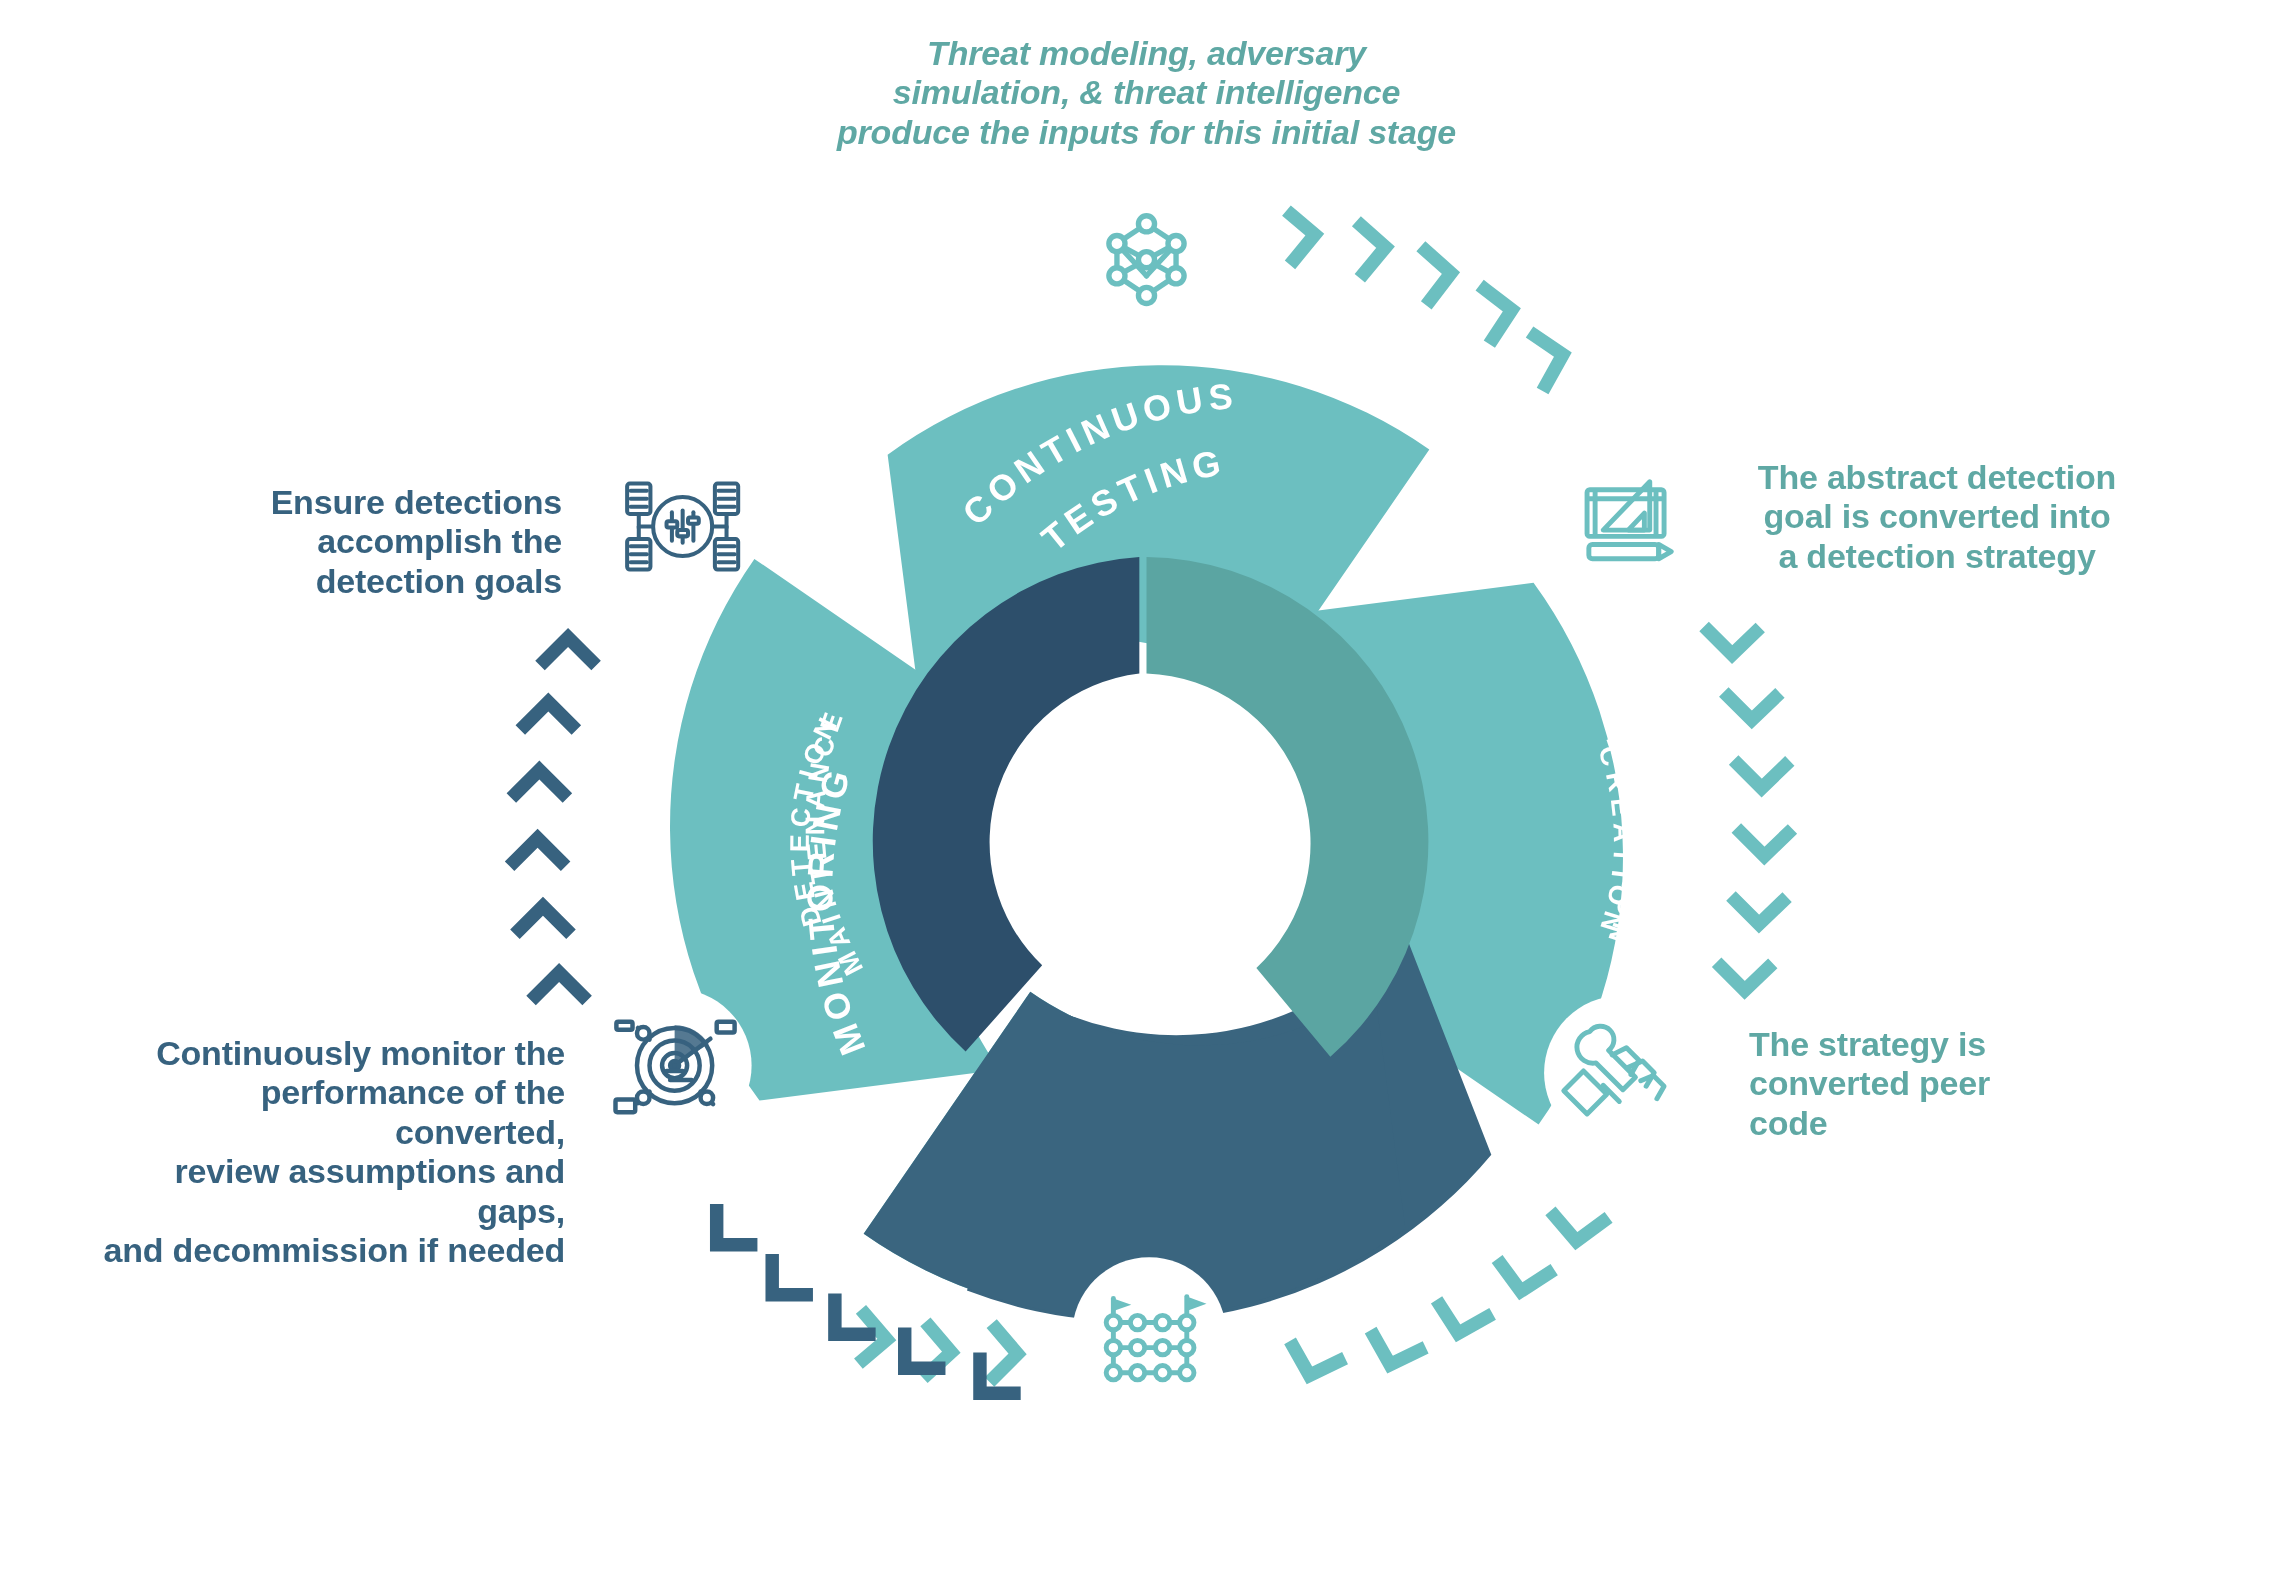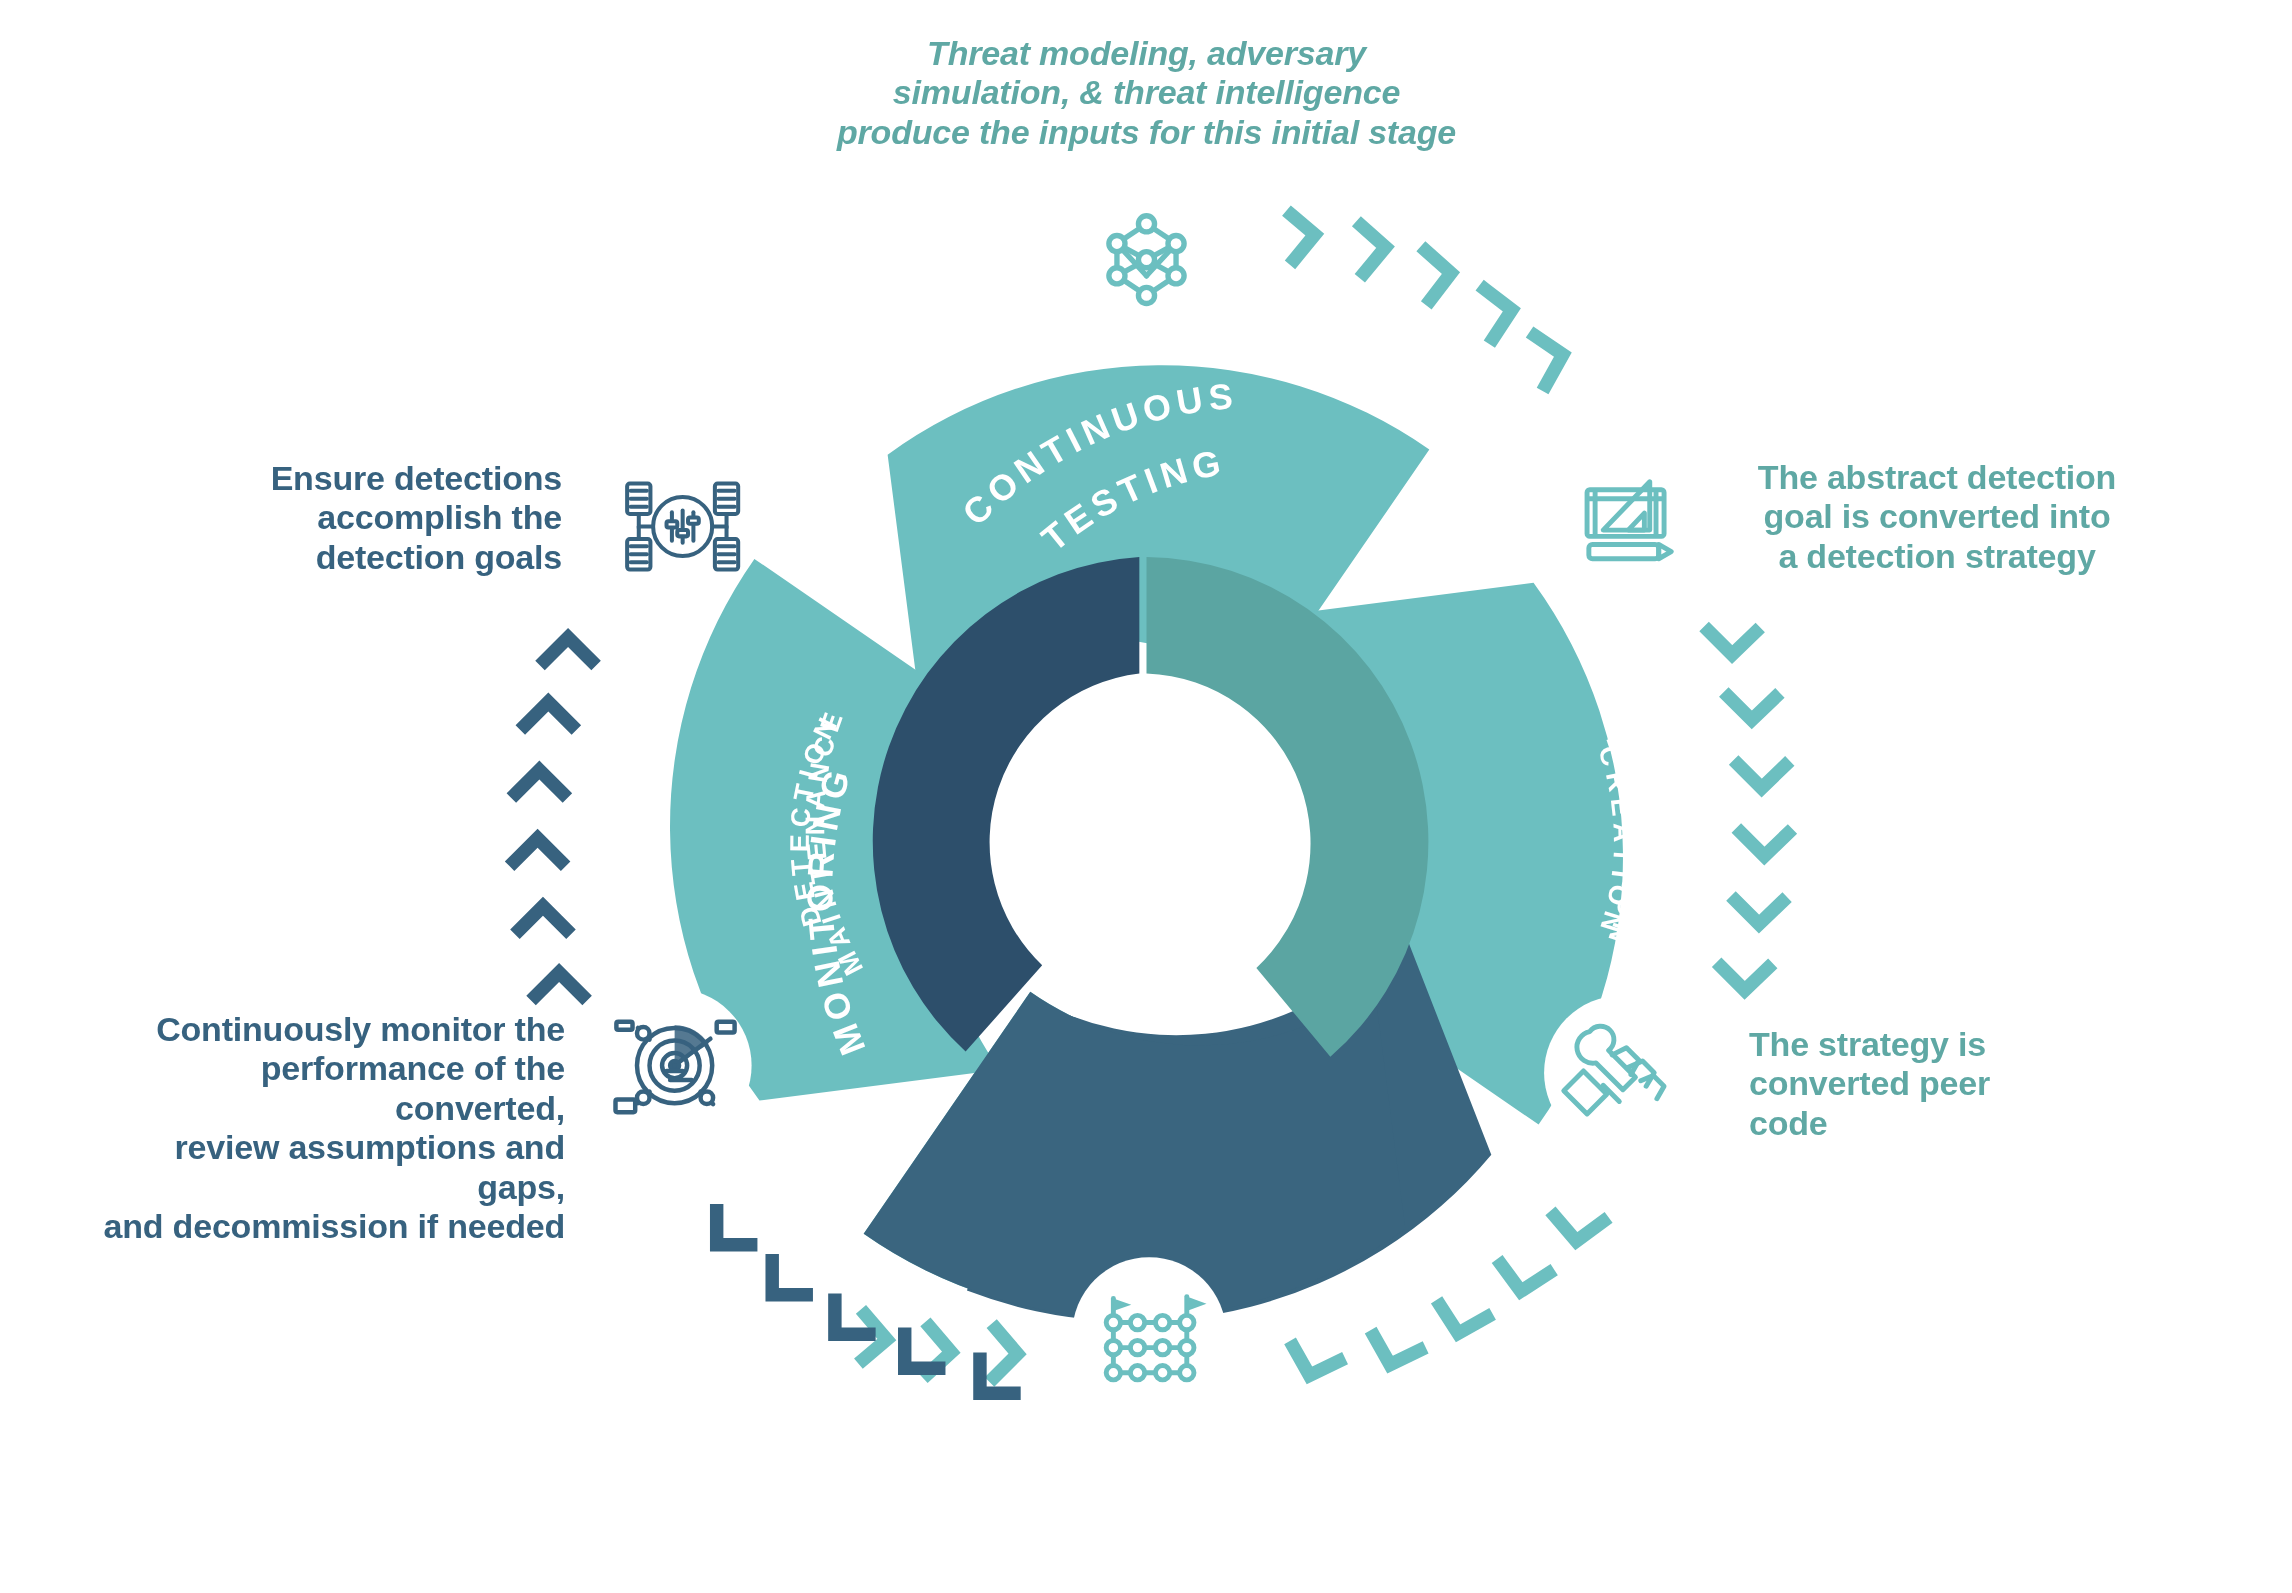--- a/index.html
+++ b/index.html
@@ -29,21 +29,21 @@
     display: block;
   }
   .callout {
     position: absolute;
     font-weight: bold;
     line-height: 1.16;
     letter-spacing: -0.2px;
     white-space: pre-line;
   }
   .callout.teal  { color: #5fa8a4; }
-  .callout.navy  { color: #37627f; }
+  .callout.navy  { color: #37627f; margin-top: 24px; }
   .c-top {
     left: 833px; top: 34px;
     width: 627px;
     font-size: 34px;
     text-align: center;
     font-style: italic;
   }
   .c-design {
     left: 1749px; top: 458px;
     width: 376px;

